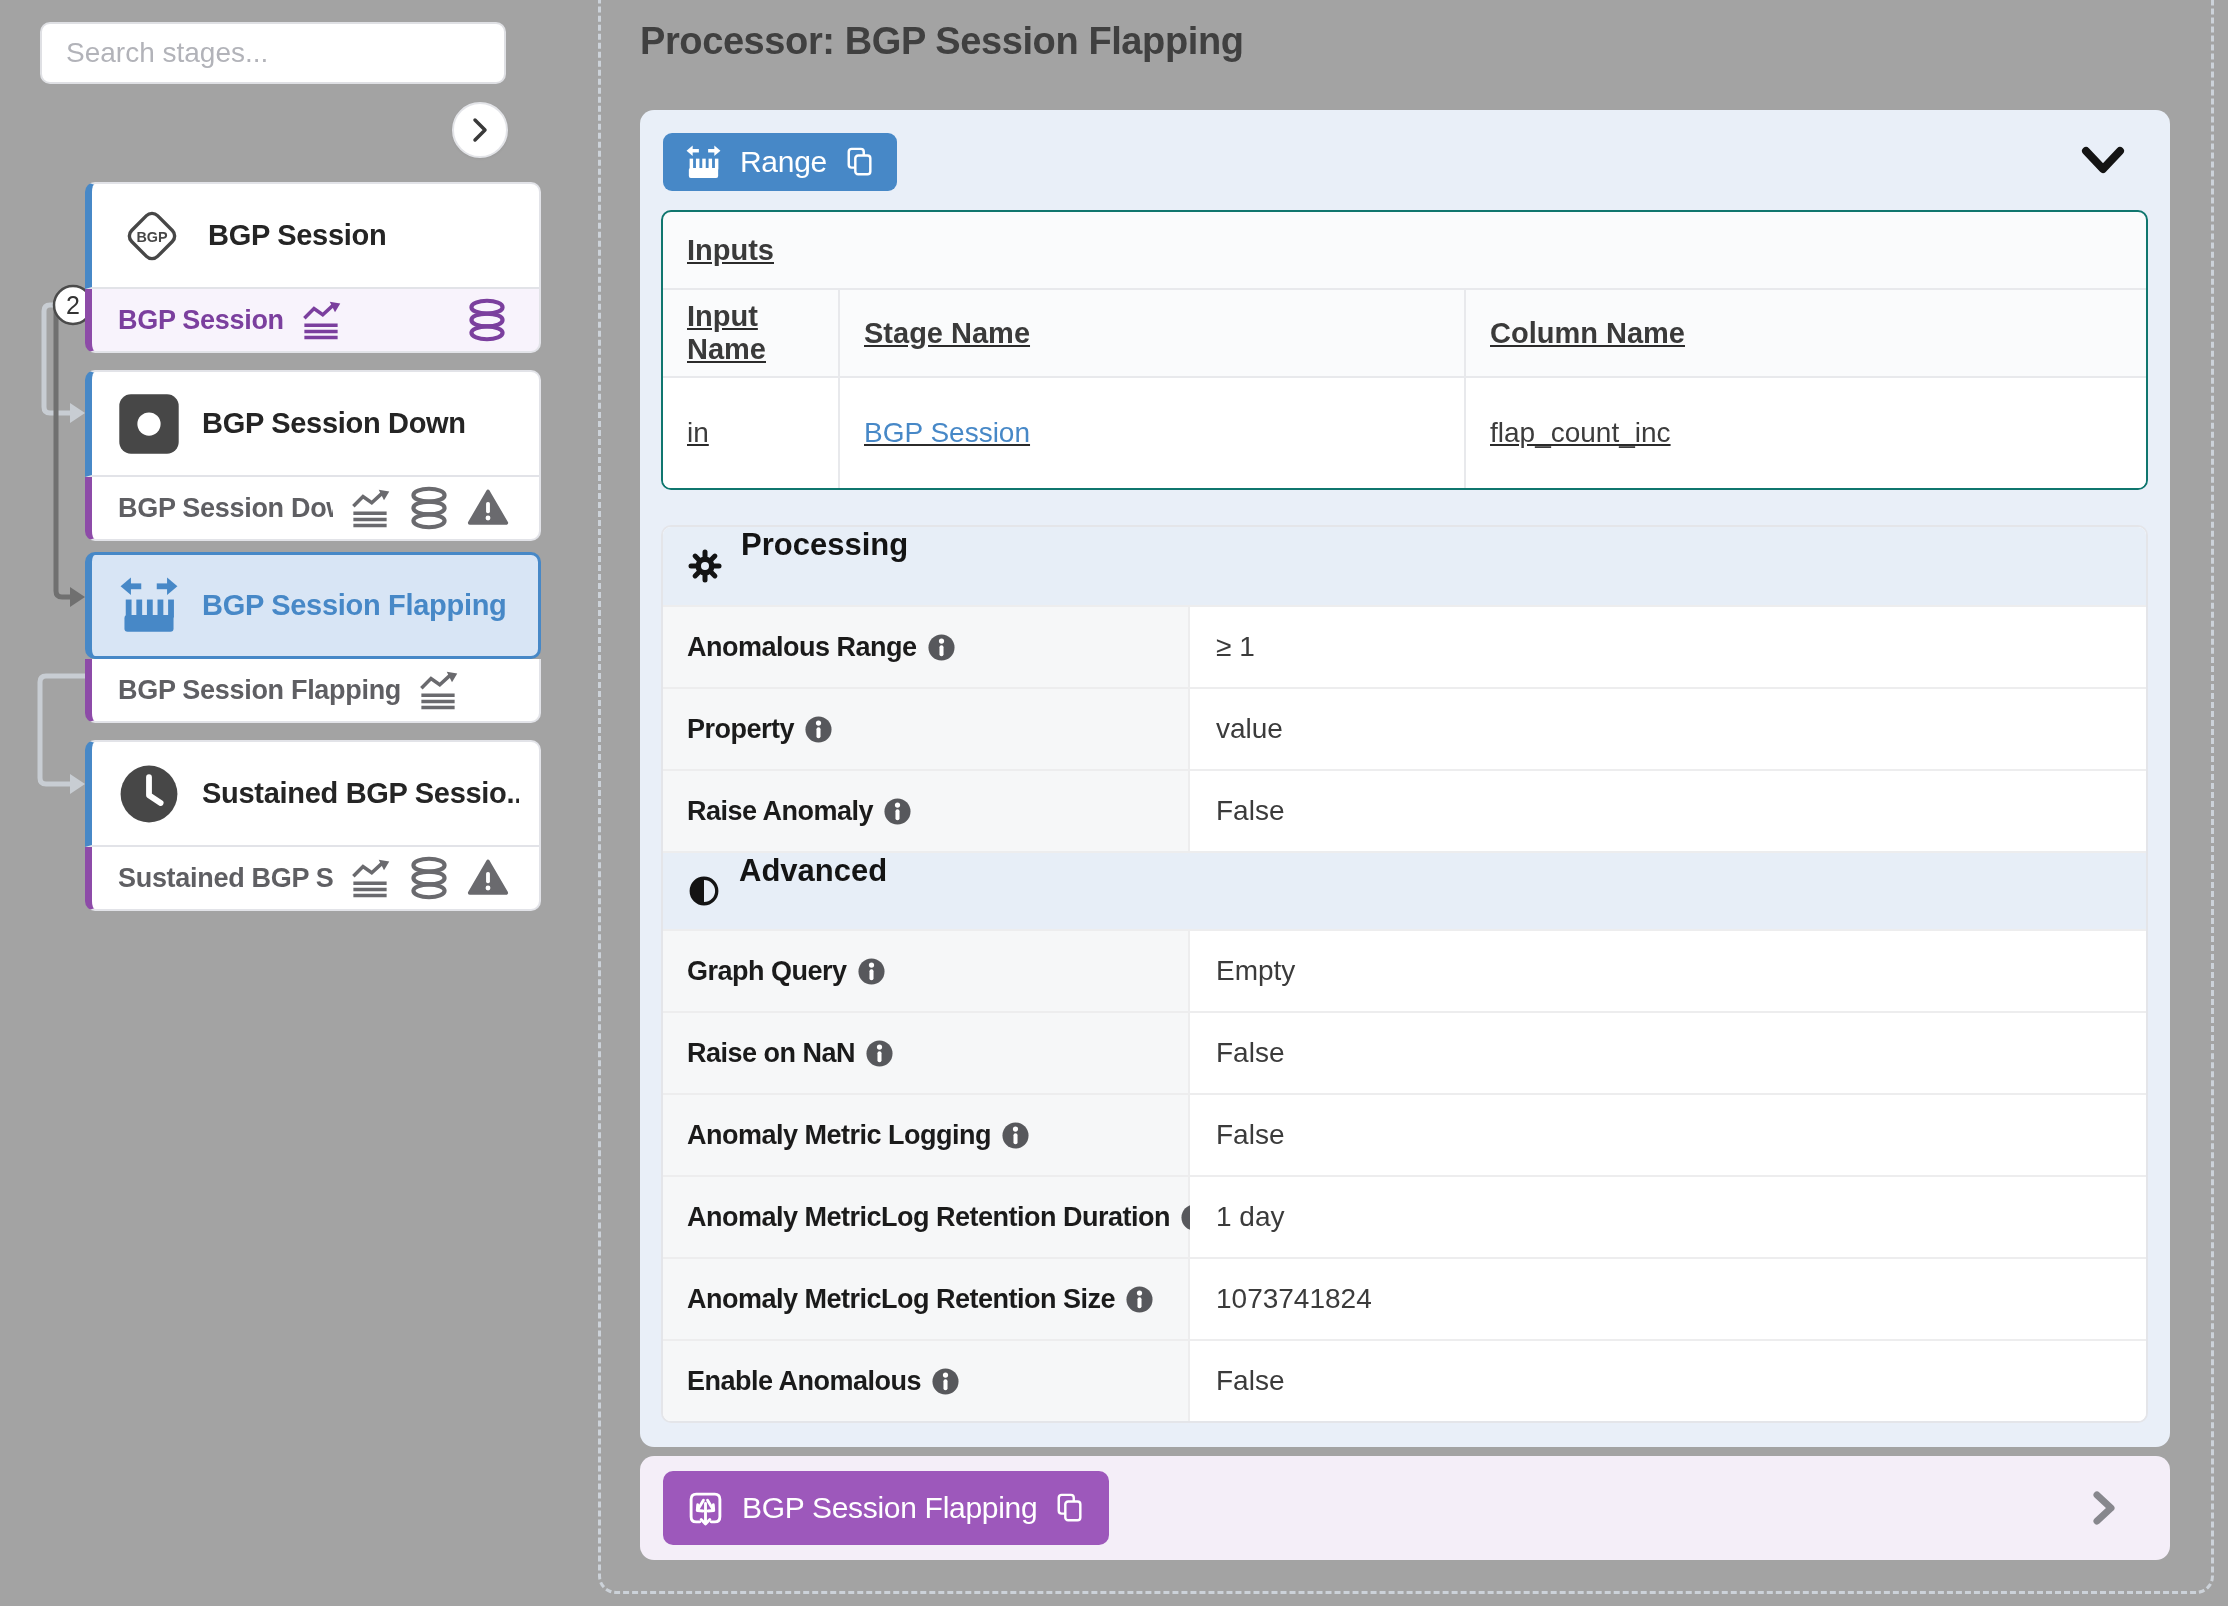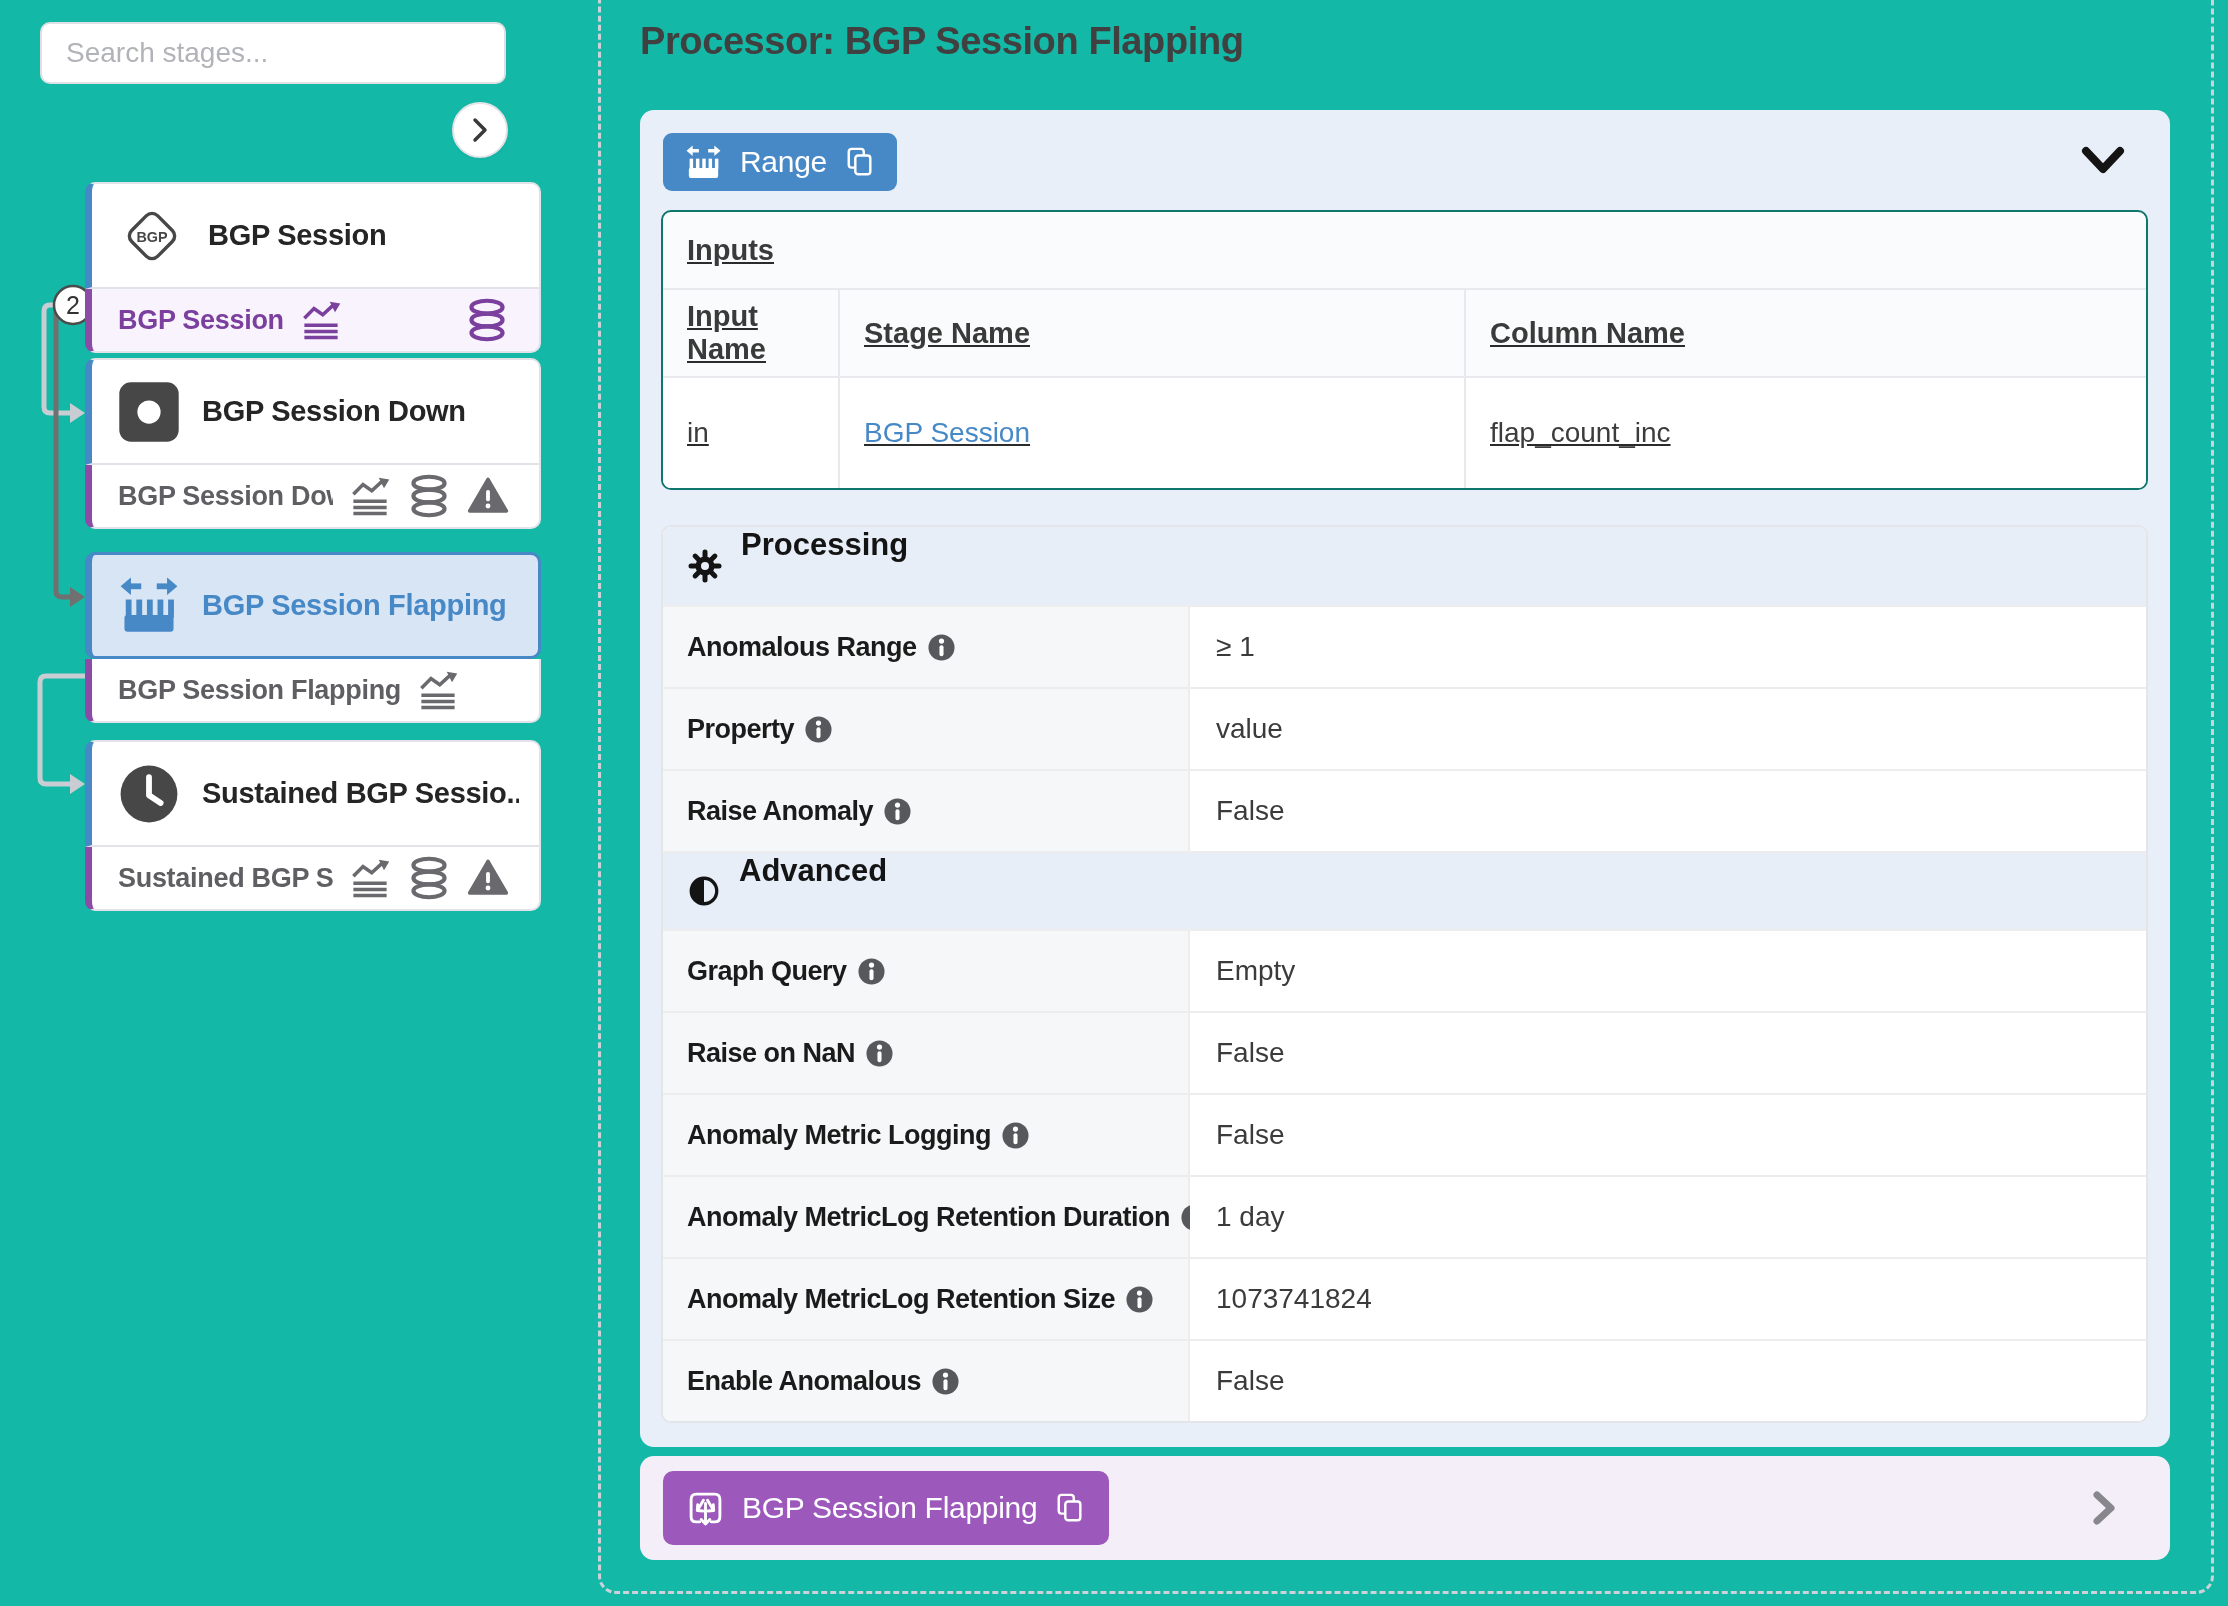--- a/index.html
+++ b/index.html
@@ -1,18 +1,18 @@
 <!DOCTYPE html>
 <html><head>
 <meta charset="utf-8">
 <style>
   * { margin:0; padding:0; box-sizing:border-box; }
   html,body { background:#ffffff; }
   body { font-family:"Liberation Sans", sans-serif; color:#2b2b2b; }
-  #app { position:relative; width:2228px; height:1606px; background:#14b8a6; overflow:hidden; }
+  #app { position:relative; width:2228px; height:1606px; background:#a3a3a3; overflow:hidden; }
 
   
   .dashed-area { position:absolute; left:598px; top:-24px; width:1616px; height:1618px;
     border:3px dashed #ccd2d9; border-radius:18px; pointer-events:none; }
 
   
   .search-box { position:absolute; left:40px; top:22px; width:466px; height:62px;
     border:2px solid #dfe0e4; border-radius:10px; font-size:28px; padding:0 24px;
     color:#555; outline:none; font-family:"Liberation Sans", sans-serif; }
   .search-box::placeholder { color:#b2b3b9; }
@@ -151,21 +151,21 @@
               <ellipse cx="24" cy="10" rx="17" ry="7"></ellipse>
                 <ellipse cx="24" cy="24" rx="17" ry="7"></ellipse>
                 <ellipse cx="24" cy="38" rx="17" ry="7"></ellipse>
             </g>
           </svg>
         </span>
       </span>
     </div>
   </div>
 
-  <div class="stage-card" style="top:358px">
+  <div class="stage-card" style="top:370px">
     <div class="stage-main">
       <span class="icon-box">
         <svg width="62" height="62" viewBox="0 0 48 48">
           <rect x="1" y="1" width="46" height="46" rx="9" fill="#474747"></rect>
           <circle cx="24" cy="24" r="9" fill="#ffffff"></circle>
         </svg>
       </span>
       <span class="stage-title">BGP Session Down</span>
     </div>
     <div class="stage-sub">

